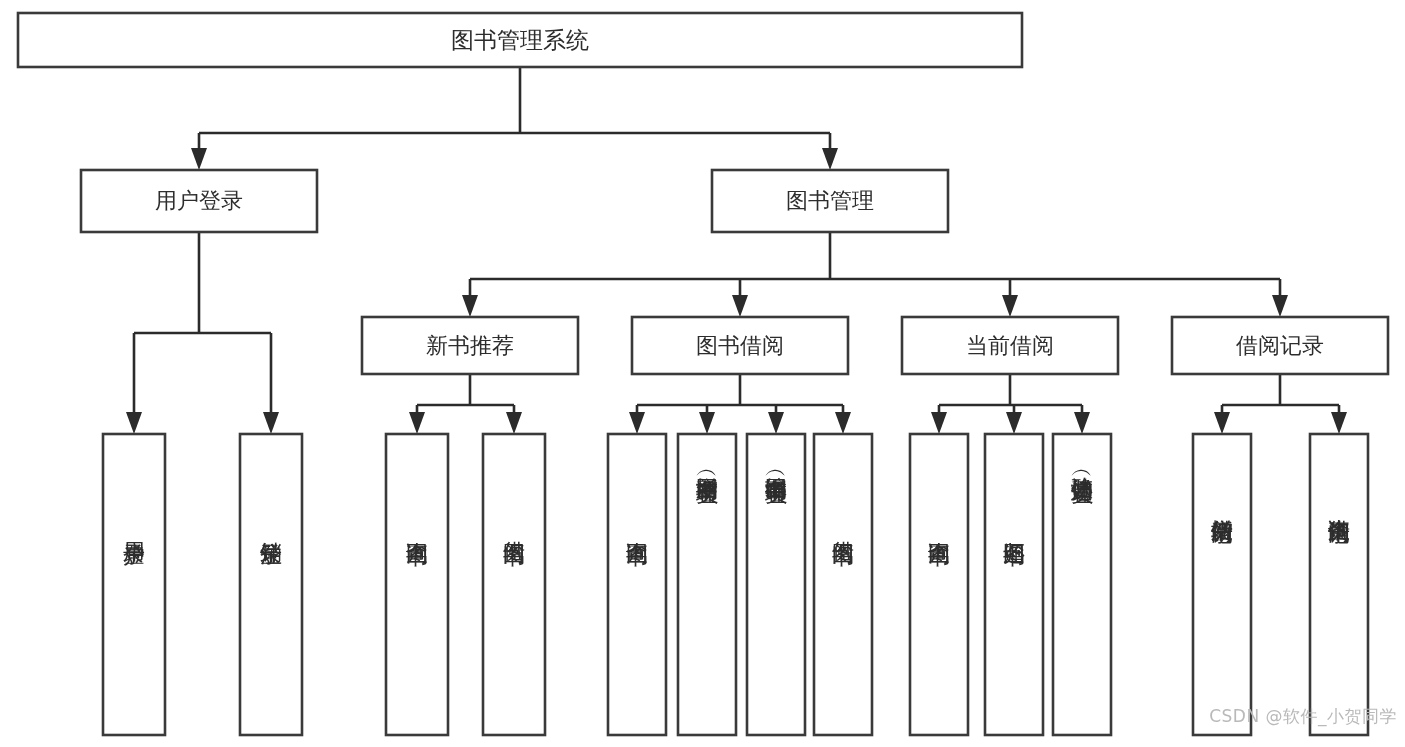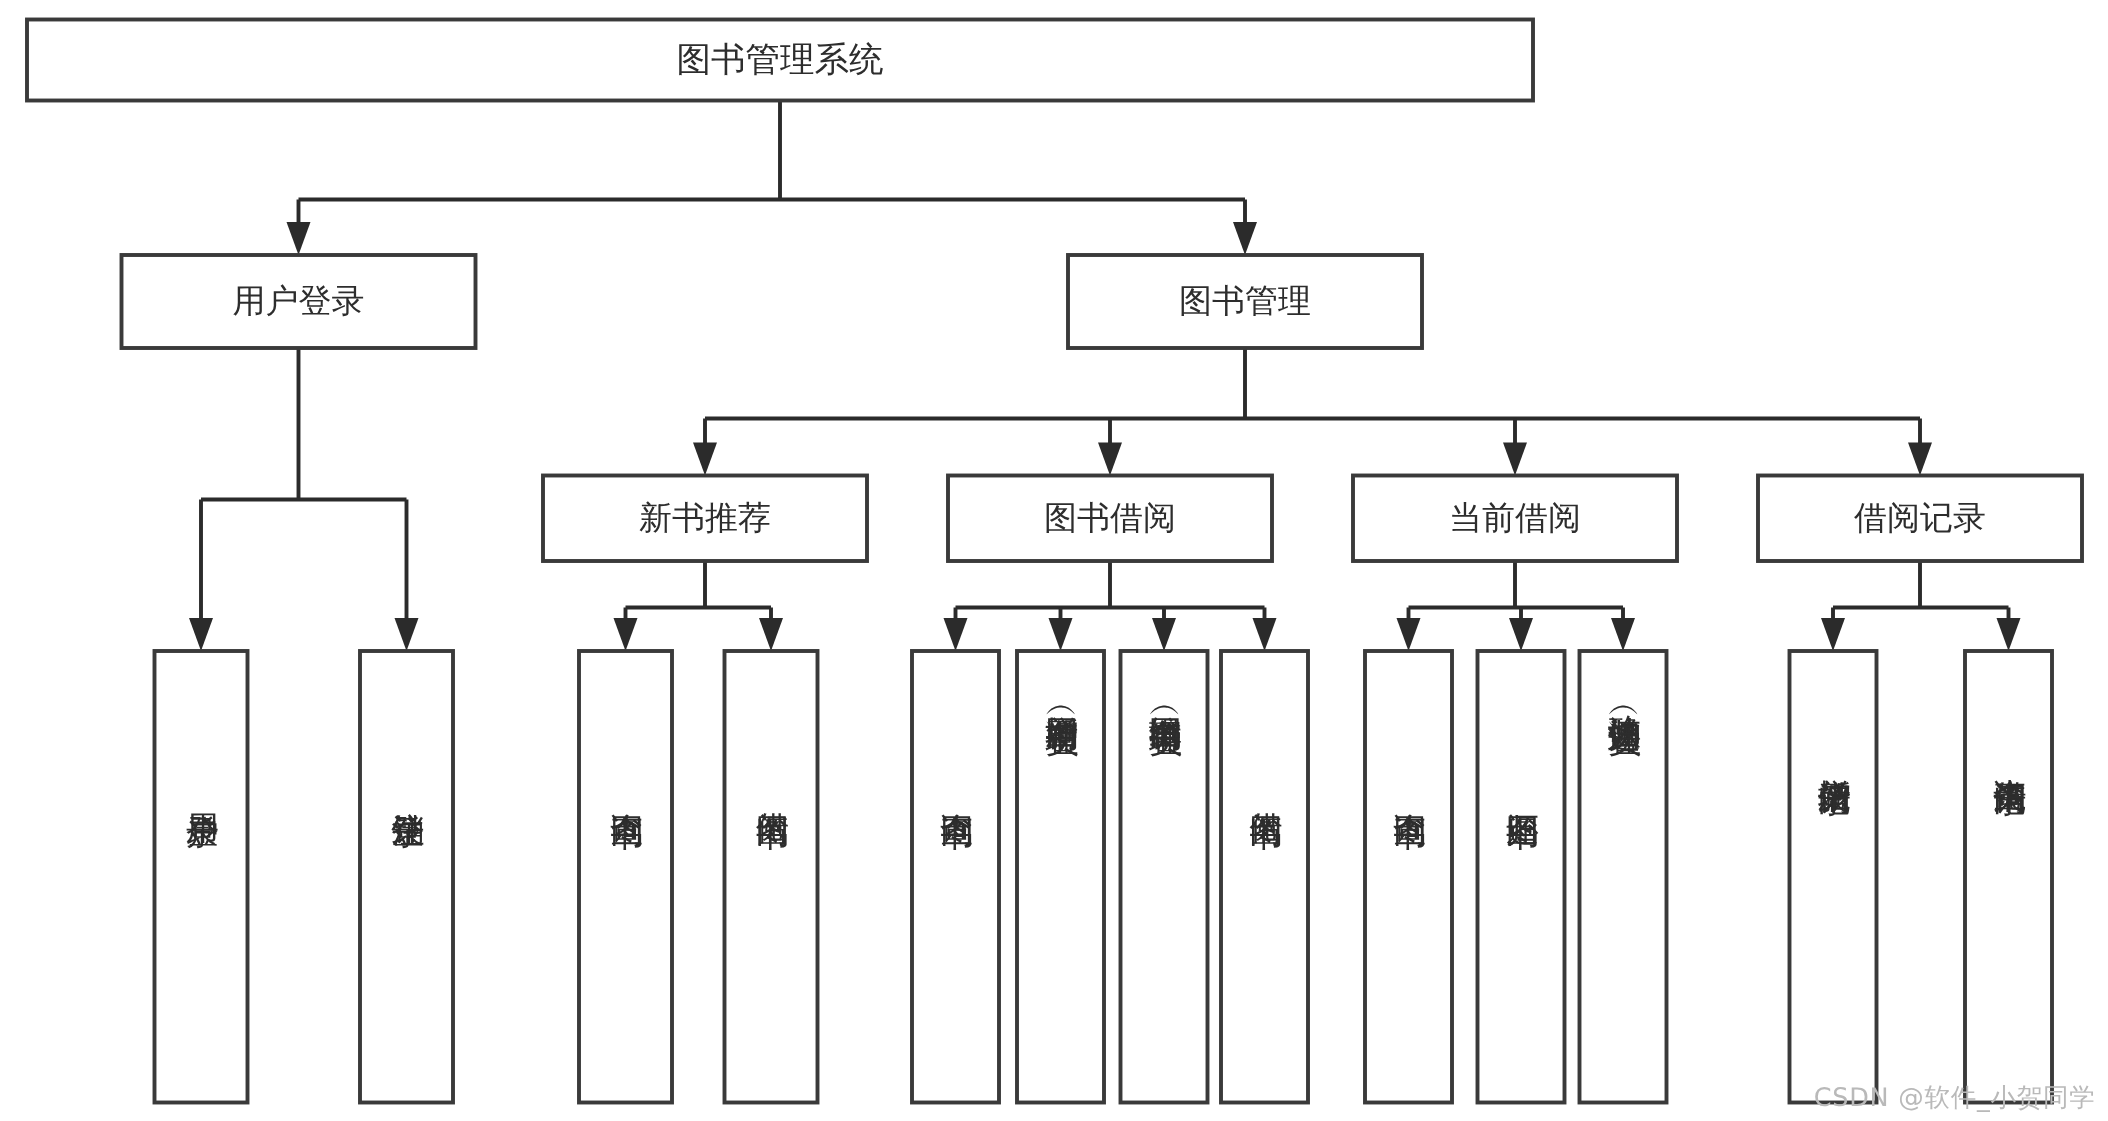--- a/index.html
+++ b/index.html
@@ -71,21 +71,21 @@
     line-height: 1.28;
     color: #2d2d2d;
     writing-mode: vertical-rl;
     text-orientation: upright;
     letter-spacing: 1px;
     white-space: nowrap;
   }
   .watermark {
     position: absolute;
     right: 8px;
-    bottom: 4px;
+    bottom: 19px;
     font-family: "DejaVu Sans", "Liberation Sans", sans-serif;
     font-size: 17px;
     color: #b9b9b9;
     letter-spacing: 0.5px;
     white-space: nowrap;
   }
 </style>
 </head>
 <body>
 

